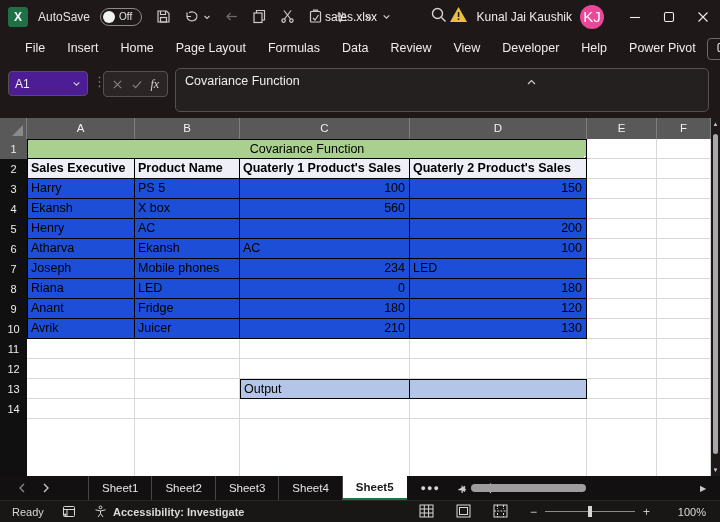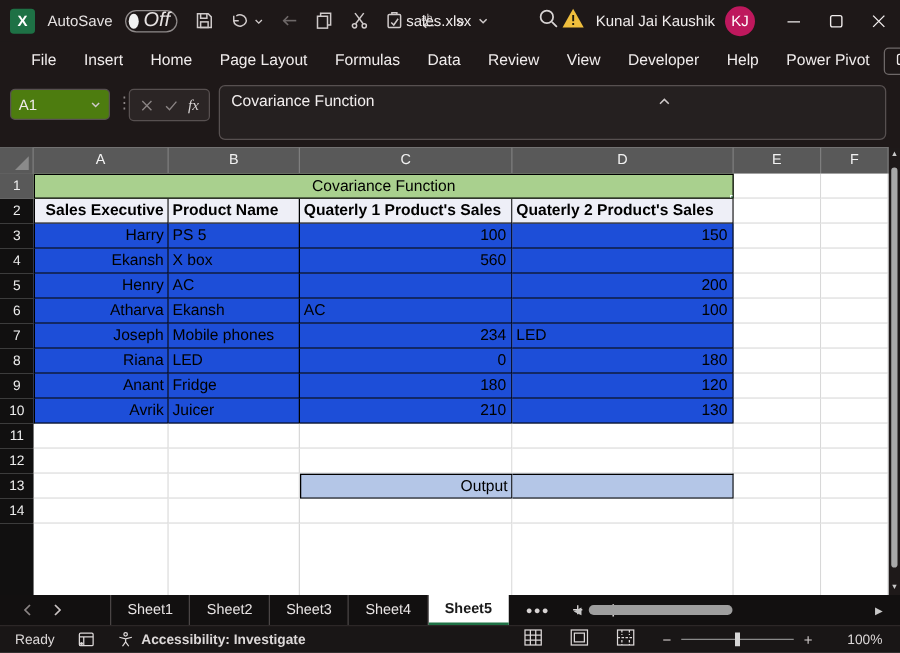--- a/index.html
+++ b/index.html
@@ -8,63 +8,63 @@
   #app { position:relative; width:720px; height:522px; background:#1E1818; overflow:hidden; }
 
   
   .titlebar { position:absolute; top:0; left:0; width:720px; height:33px; background:#1E1818; }
   .tb-left { position:absolute; left:8px; top:0; height:33px; display:flex; align-items:center; gap:10px; }
   .xl-logo { width:20px; height:20px; border-radius:3px; background:#1E7145; position:relative; }
   .xl-logo::before { content:"X"; position:absolute; left:0; top:0; width:20px; height:20px; color:#fff; font-size:12px; font-weight:bold; text-align:center; line-height:20px; }
   .tb-label { color:#E6E2E2; font-size:12px; }
   .toggle { width:42px; height:18px; border:1px solid #8F8A8A; border-radius:9px; display:flex; align-items:center; padding:0 5px 0 2px; gap:4px; }
   .knob { width:12px; height:12px; border-radius:50%; background:#F2F2F2; }
-  .toggle-label { color:#E6E2E2; font-size:16px;font-style:italic; }
+  .toggle-label { color:#E6E2E2; font-size:10px; }
   .qat { display:flex; align-items:center; gap:13px; margin-left:4px; }
   .qat svg { display:block; }
   .dim { opacity:.45; }
   .chev-mini { margin-left:-9px; }
   .overflow-glyph { color:#CFC9C9; font-size:12px; }
   .tb-title { position:absolute; left:325px; top:0; height:33px; display:flex; align-items:center; gap:5px; color:#F0ECEC; font-size:12px; }
   .tb-search { position:absolute; left:430px; top:6px; }
   .tb-right { position:absolute; right:0; top:0; height:33px; display:flex; align-items:center; }
   .warn-wrap { margin-right:9px; }
   .user-name { color:#F0ECEC; font-size:12px; margin-right:8px; }
-  .avatar { width:24px; height:24px; border-radius:50%; background:#be185d; color:#fff; font-size:12px; display:flex; align-items:center; justify-content:center; margin-right:14px; }
+  .avatar { width:24px; height:24px; border-radius:50%; background:#ec4899; color:#fff; font-size:15px; display:flex; align-items:center; justify-content:center; margin-right:14px; }
   .winbtn { width:34px; height:33px; display:flex; align-items:center; justify-content:center; }
 
   
   .menubar { position:absolute; top:33px; left:0; width:720px; height:31px; display:flex; align-items:center; padding:0 24px 0 14px; gap:0; }
   .menu-item { color:#F0ECEC; font-size:12.5px; padding:0 11px; height:31px; line-height:31px; white-space:nowrap; }
   .comments-btn { margin-left:auto; height:22px; border:1px solid #6E6868; border-radius:4px; display:flex; align-items:center; gap:6px; padding:0 9px; color:#F0ECEC; font-size:12px; }
 
   
   .formulabar { position:absolute; top:64px; left:0; width:720px; height:54px; }
-  .namebox { position:absolute; left:8px; top:7px; width:80px; height:25px; background:#4d7c0f; border:1px solid #575050; border-radius:4px; display:flex; align-items:center; padding:0 6px; color:#F0ECEC; font-size:12px; }
+  .namebox { position:absolute; left:8px; top:7px; width:80px; height:25px; background:#4c1d95; border:1px solid #575050; border-radius:4px; display:flex; align-items:center; padding:0 6px; color:#F0ECEC; font-size:12px; }
   .namebox .nb-val { flex:1; }
   .dots-sep { position:absolute; left:93px; top:10px; color:#8A8484; font-size:13px; }
   .fxbox { position:absolute; left:103px; top:7px; width:65px; height:25px; background:#2B2525; border:1px solid #575050; border-radius:4px; display:flex; align-items:center; justify-content:space-around; padding:12px 4px; }
   .fx-label { color:#D8D4D4; font-size:12px; font-style:italic; font-family:"Liberation Serif", serif; }
   .formula-field { position:absolute; left:175px; top:4px; width:534px; height:44px; background:#252020; border:1px solid #575050; border-radius:5px; color:#F2EEEE; font-size:12.5px; padding:5px 22px 0 9px; }
   .fb-collapse { position:absolute; right:183px; top:9px; }
 
   
   .grid { position:absolute; top:118px; left:0; width:711px; height:358px; background:#fff; }
   .colhdr-row { display:flex; height:21px; background:#595959; }
   .corner { width:27px; height:21px; background:#595959; position:relative; border-right:1px solid #7E7E7E; }
   .corner::after { content:""; position:absolute; right:3px; bottom:3px; width:0; height:0; border-left:11px solid transparent; border-bottom:11px solid #8A8A8A; }
   .colhdr { height:21px; color:#F2F2F2; font-size:11.5px; text-align:center; line-height:21px; border-right:1px solid #7E7E7E; }
   .grow { display:flex; height:20px; }
   .rh { width:27px; height:100%; background:#111010; color:#EDEDED; font-size:11px; display:flex; align-items:center; justify-content:center; flex:0 0 27px; }
   .rh-sel { background:#595959; }
   .wA{width:108px;flex:0 0 108px;} .wB{width:105px;flex:0 0 105px;} .wC{width:170px;flex:0 0 170px;} .wD{width:177px;flex:0 0 177px;} .wE{width:70px;flex:0 0 70px;} .wF{width:54px;flex:0 0 54px;}
   .cell { height:100%; font-size:12.5px; line-height:18px; padding:0 3px; color:#000; overflow:hidden; white-space:nowrap; background:#fff; }
   .gl { border-right:1px solid #D8D8D8; border-bottom:1px solid #D8D8D8; }
   .bk { border-right:1.5px solid #000; border-bottom:1.5px solid #000; }
-  .bl { border-left:1.5px solid #000;text-align:right; }
+  .bl { border-left:1.5px solid #000; }
   .bt { border-top:1.5px solid #000; }
   .green { background:#A9D08E; }
   .hdrw { background:#EEEFF7; font-weight:bold; }
   .pink { background:#1d4ed8; }
   .blue { background:#B4C6E7; }
   .tr { text-align:right; padding-right:4px; }
   .ctr { text-align:center; }
   .merged { position:relative; }
   .fill-handle { position:absolute; right:-3px; bottom:-3px; width:5px; height:5px; background:#1E7145; border:1px solid #fff; }
   .cont-row { display:flex; height:57px; }

